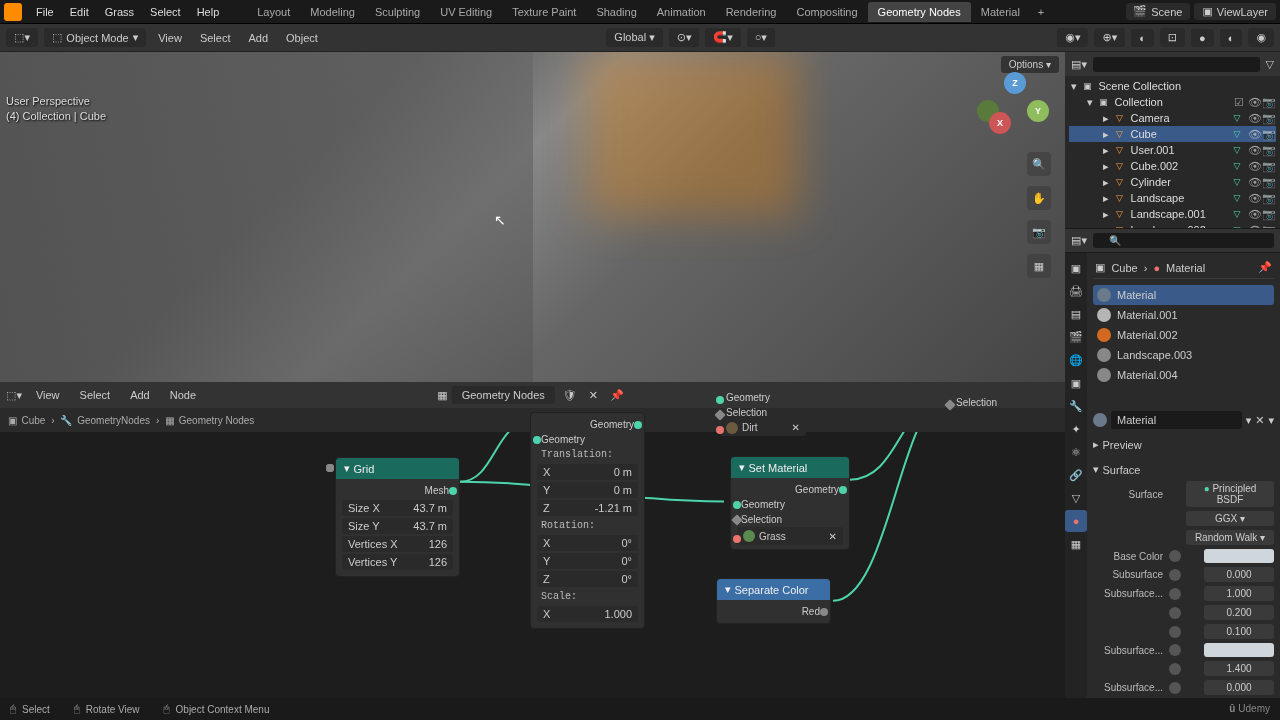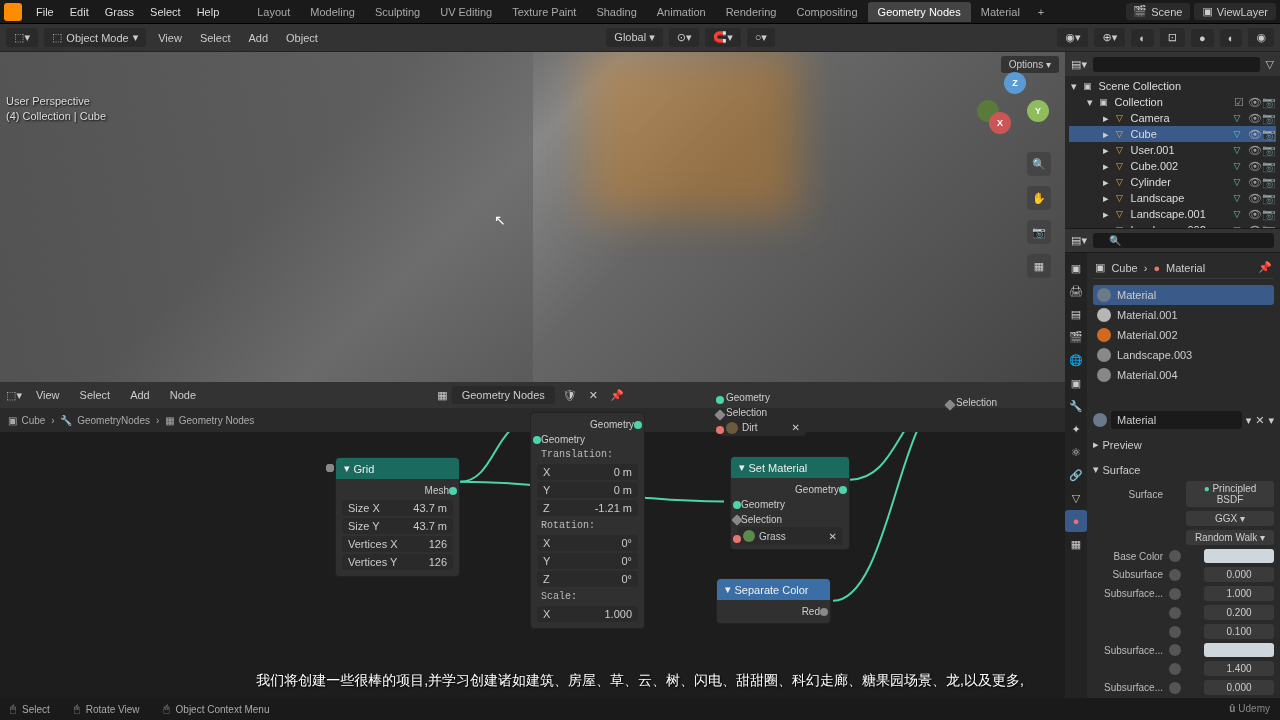--- a/index.html
+++ b/index.html
@@ -657,18 +657,17 @@
       <span>🖱</span>
       <span>Rotate View</span>
     </div>
   <div class="sb-item">
       <span>🖱</span>
       <span>Object Context Menu</span>
     </div>
 </div>
 
 <div class="subtitles">
-  <div class="cn">我们将创建一些很棒的项目,并学习创建诸如建筑、房屋、草、云、树、闪电、甜甜圈、科幻走廊、糖果园场景、龙,以及更多,</div>
 </div>
 <div class="udemy">
     <span style="font-weight:bold;">û</span>
     <span>Udemy</span>
   </div>
 
 </body></html>

